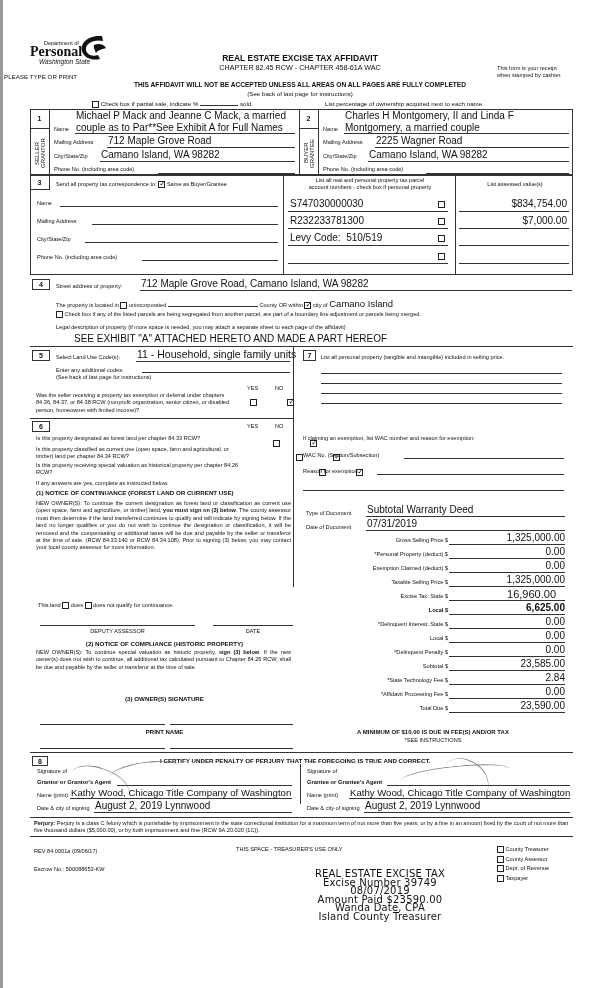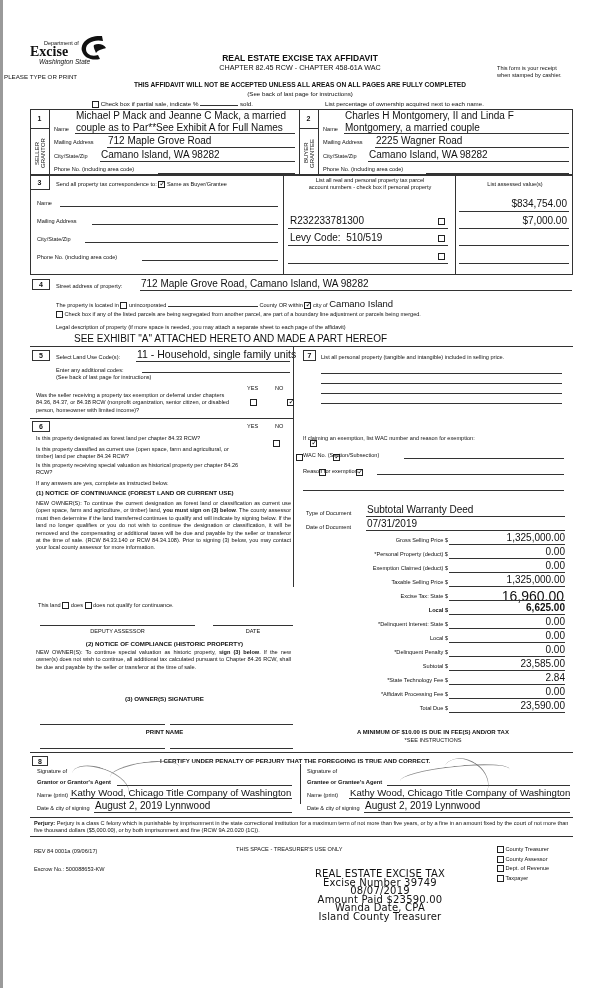--- a/index.html
+++ b/index.html
@@ -24,21 +24,21 @@
 </style>
 </head>
 <body>
 
 <div class="page">
   <div class="edge"></div>
 
   
   <div class="abs" style="left:30px;top:40px;width:80px;">
     <div class="tiny" style="font-size:5.5px;margin-left:14px;">Department of</div>
-    <div style="font-family:'Liberation Serif',serif;font-weight:bold;font-size:14px;line-height:12px;">Excise</div>
+    <div style="font-family:'Liberation Serif',serif;font-weight:bold;font-size:14px;line-height:12px;">Personal</div>
     <div style="font-style:italic;font-size:6.5px;margin-left:9px;">Washington State</div>
   </div>
   <svg class="abs" style="left:76px;top:33px;" width="36" height="30" viewBox="0 0 36 30">
     <path d="M26 3 C12 2 4 10 6 18 C8 25 16 28 24 26 L22 22 C15 24 10 21 10 16 C10 10 18 6 27 8 Z" fill="#111"></path>
     <path d="M18 12 C22 10 28 11 30 15 C27 16 22 17 20 20 C19 17 17 14 18 12 Z" fill="#111"></path>
   </svg>
   <div class="abs small" style="left:4px;top:73px;">PLEASE TYPE OR PRINT</div>
 
   <div class="abs center bold" style="left:150px;top:53px;width:300px;font-size:8.5px;">REAL ESTATE EXCISE TAX AFFIDAVIT</div>
   <div class="abs center" style="left:150px;top:63px;width:300px;font-size:7.2px;">CHAPTER 82.45 RCW - CHAPTER 458-61A WAC</div>
@@ -112,20 +112,25 @@
   <div class="abs tiny" style="left:37px;top:236px;">City/State/Zip</div>
   <div class="line" style="left:85px;top:242px;width:193px;"></div>
   <div class="abs tiny" style="left:37px;top:254px;">Phone No. (including area code)</div>
   <div class="line" style="left:142px;top:260px;width:136px;"></div>
 
   <div class="abs tiny center" style="left:285px;top:177px;width:170px;">List all real and personal property tax parcel</div>
   <div class="abs tiny center" style="left:285px;top:184px;width:170px;">account numbers - check box if personal property</div>
   <div class="abs tiny center" style="left:457px;top:181px;width:116px;">List assessed value(s)</div>
 
   
+  <div class="abs" style="left:288px;top:196px;width:165px;height:17px;">
+    <div class="val" style="position:absolute;left:2px;top:2px;font-size:10px;">S747030000030</div>
+    <span class="cb" style="position:absolute;right:8px;top:5px;"></span>
+    <div class="line" style="left:0;top:15px;width:160px;"></div>
+  </div>
   <div class="abs" style="left:459px;top:196px;width:110px;height:17px;">
     <div class="val right" style="position:absolute;right:2px;top:2px;font-size:10px;">$834,754.00</div>
     <div class="line" style="left:0;top:15px;width:110px;"></div>
   </div>
   <div class="abs" style="left:288px;top:213px;width:165px;height:17px;">
     <div class="val" style="position:absolute;left:2px;top:2px;font-size:10px;">R232233781300</div>
     <span class="cb" style="position:absolute;right:8px;top:5px;"></span>
     <div class="line" style="left:0;top:15px;width:160px;"></div>
   </div>
   <div class="abs" style="left:459px;top:213px;width:110px;height:17px;">
@@ -268,21 +273,21 @@
       <div class="val right" style="position:absolute;right:1px;top:0;font-size:10px;">0.00</div>
       <div class="line" style="left:149px;top:12px;width:116px;"></div>
     </div>
     <div style="position:relative;height:14px;">
       <div class="tiny right" style="position:absolute;right:118px;top:5px;white-space:nowrap;">Taxable Selling Price $</div>
       <div class="val right" style="position:absolute;right:1px;top:0;font-size:10px;">1,325,000.00</div>
       <div class="line" style="left:149px;top:12px;width:116px;"></div>
     </div>
     <div style="position:relative;height:14px;">
       <div class="tiny right" style="position:absolute;right:118px;top:5px;white-space:nowrap;">Excise Tax:  State $</div>
-      <div class="val right" style="position:absolute;right:2px;top:0;font-size:14px;margin-left:27px;">16,960.00</div>
+      <div class="val right" style="position:absolute;right:10px;top:0;font-size:11px;margin-left:27px;">16,960.00</div>
       <div class="line" style="left:149px;top:12px;width:116px;"></div>
     </div>
     <div style="position:relative;height:14px;font-weight:bold;">
       <div class="tiny right" style="position:absolute;right:118px;top:5px;white-space:nowrap;">Local $</div>
       <div class="val right" style="position:absolute;right:1px;top:0;font-size:10px;">6,625.00</div>
       <div class="line" style="left:149px;top:12px;width:116px;"></div>
     </div>
     <div style="position:relative;height:14px;">
       <div class="tiny right" style="position:absolute;right:118px;top:5px;white-space:nowrap;">*Delinquent Interest:  State $</div>
       <div class="val right" style="position:absolute;right:1px;top:0;font-size:10px;">0.00</div>

